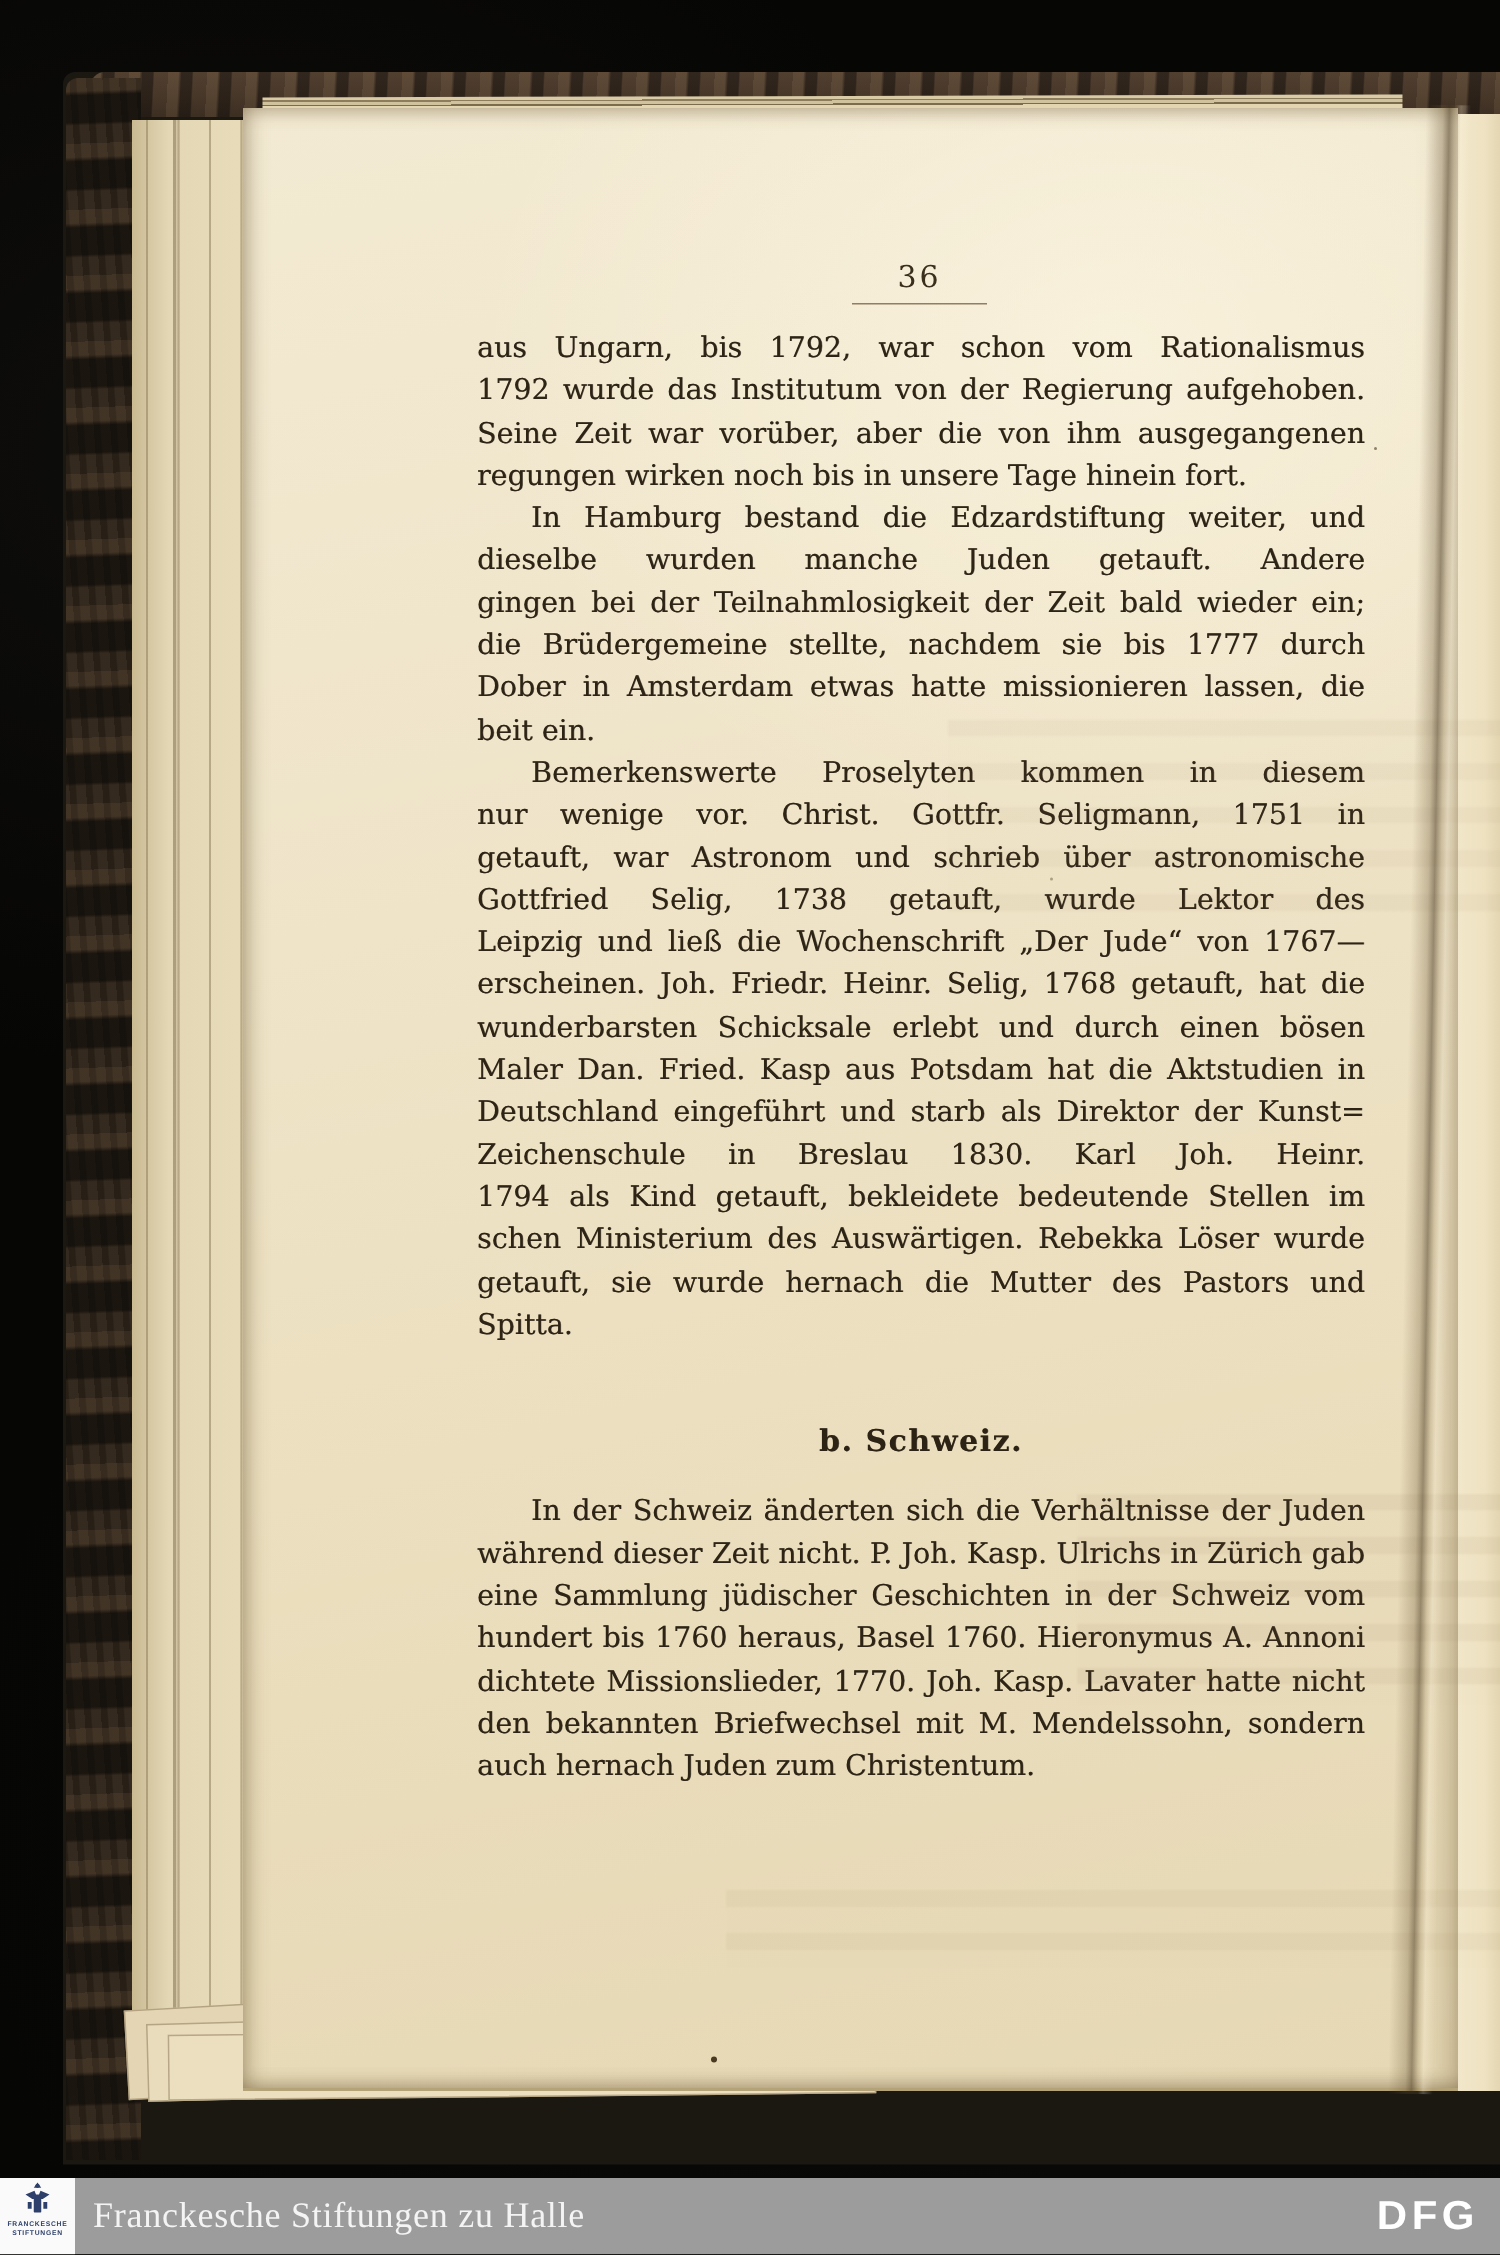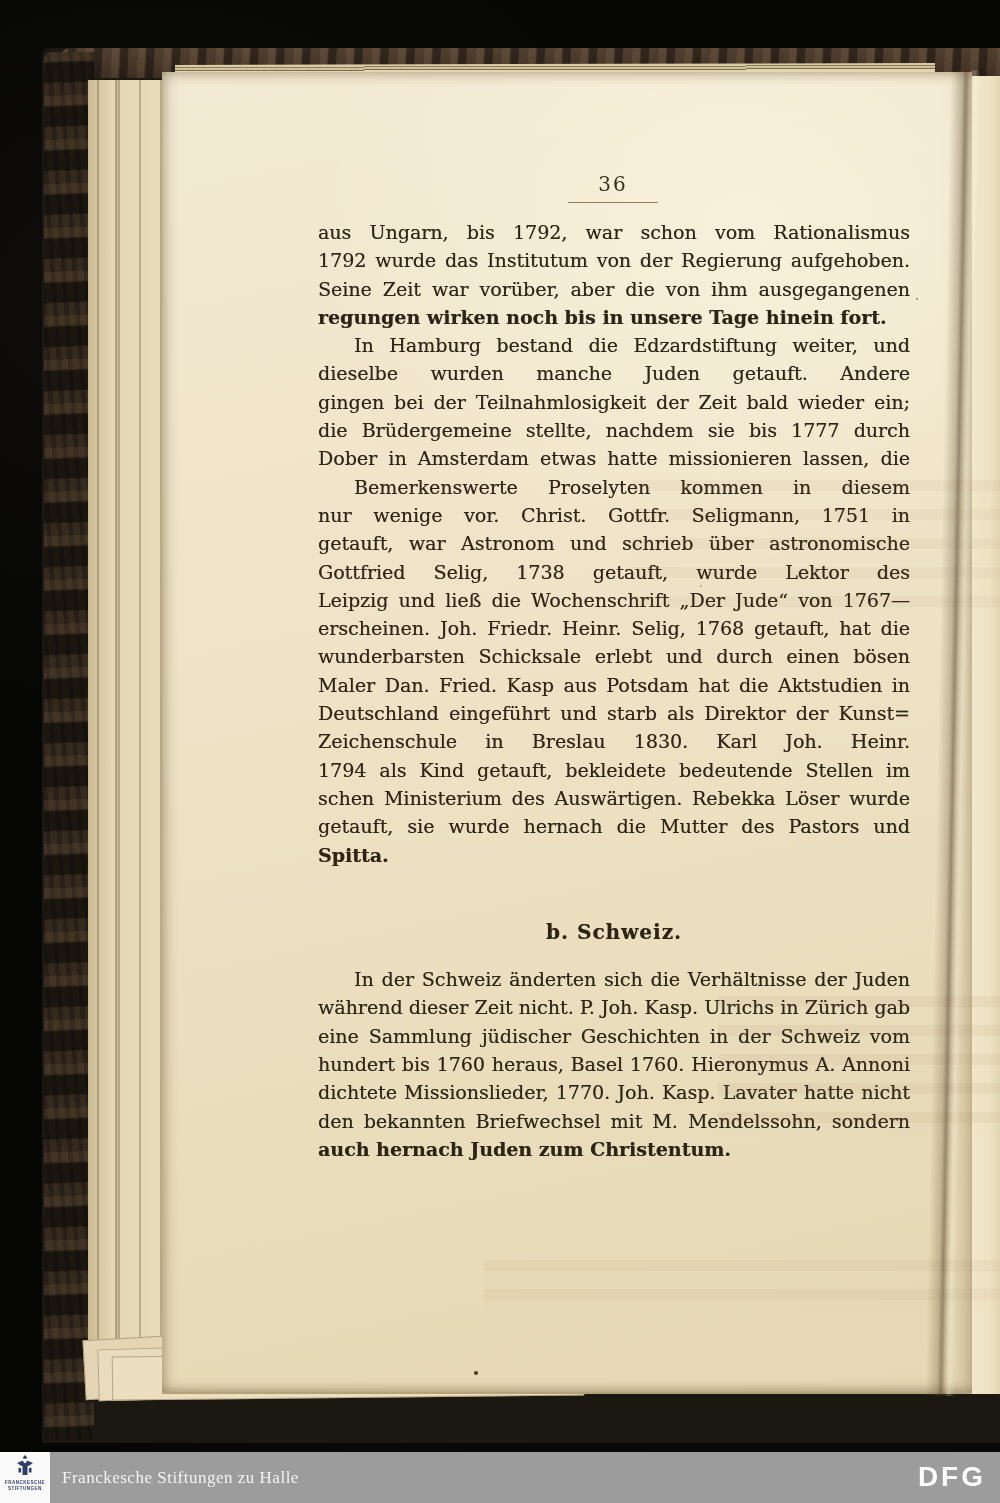--- a/index.html
+++ b/index.html
@@ -74,21 +74,21 @@
     display:inline-block;font-size:20px;color:#3a2e1d;letter-spacing:2px;
     padding:0 30px 6px 30px;border-bottom:1.5px solid rgba(110,90,60,0.75);text-align:center;
   }
   .text-block{
     position:absolute;left:156px;top:146px;width:592px;
     color:#2e2416;font-size:19px;line-height:28.3px;
     text-shadow:0.3px 0.2px 0.3px rgba(46,36,22,0.55);
   }
   .para{margin:0;}
   .line{text-align:justify;text-align-last:justify;overflow:hidden;height:28.3px;}
-  .line.endline{text-align-last:left;font-weight:bold;}
+  .line.endline{text-align-last:left;}
   .line.indent{text-indent:36px;}
   .section-heading{
     text-align:center;font-weight:bold;font-size:20px;letter-spacing:1px;
     margin:49px 0 19px 0;color:#2c2314;
   }
   
   .ghost{
     position:absolute;opacity:0.55;filter:blur(0.7px);
     background:repeating-linear-gradient(180deg, rgba(146,120,80,0.16) 0 11px, rgba(146,120,80,0.02) 11px 29px);
   }
@@ -105,21 +105,21 @@
   }
   .logo-box{
     position:absolute;left:0;top:0;width:50px;height:51px;background:#fafafa;
     display:flex;flex-direction:column;align-items:center;justify-content:flex-start;padding-top:2px;box-sizing:border-box;
   }
   .logo-box svg{display:block;}
   .logo-text{font-family:"Liberation Sans",sans-serif;font-size:4.5px;font-weight:bold;
     color:#2d3f6b;letter-spacing:0.5px;line-height:5.5px;text-align:center;}
   .footer-title{
     position:absolute;left:62px;top:50%;transform:translateY(-50%);
-    font-family:"Liberation Serif",serif;font-size:17px;color:#f4f4f4;letter-spacing:0.5px;
+    font-family:"Liberation Serif",serif;font-size:24px;color:#f4f4f4;letter-spacing:0.5px;
   }
   .dfg-logo{
     position:absolute;right:14px;top:50%;transform:translateY(-52%) scaleY(0.96);
     font-family:"Liberation Sans",sans-serif;font-weight:800;font-size:28px;
     color:#ffffff;letter-spacing:3px;
   }
 </style>
 </head>
 <body>
 
@@ -146,20 +146,21 @@
           <div class="line">1792 wurde das Institutum von der Regierung aufgehoben.</div>
           <div class="line">Seine Zeit war vorüber, aber die von ihm ausgegangenen An=</div>
           <div class="line endline">regungen wirken noch bis in unsere Tage hinein fort.</div>
         </div>
         <div class="para">
           <div class="line indent">In Hamburg bestand die Edzardstiftung weiter, und durch</div>
           <div class="line">dieselbe wurden manche Juden getauft. Andere Unternehmungen</div>
           <div class="line">gingen bei der Teilnahmlosigkeit der Zeit bald wieder ein; auch</div>
           <div class="line">die Brüdergemeine stellte, nachdem sie bis 1777 durch Salomo</div>
           <div class="line">Dober in Amsterdam etwas hatte missionieren lassen, die Ar=</div>
+          <div class="line endline">beit ein.</div>
         </div>
         <div class="para">
           <div class="line indent">Bemerkenswerte Proselyten kommen in diesem Zeitraume auch</div>
           <div class="line">nur wenige vor. Christ. Gottfr. Seligmann, 1751 in Königsberg</div>
           <div class="line">getauft, war Astronom und schrieb über astronomische Themata.</div>
           <div class="line">Gottfried Selig, 1738 getauft, wurde Lektor des Rabbinischen in</div>
           <div class="line">Leipzig und ließ die Wochenschrift „Der Jude“ von 1767—1771</div>
           <div class="line">erscheinen. Joh. Friedr. Heinr. Selig, 1768 getauft, hat die</div>
           <div class="line">wunderbarsten Schicksale erlebt und durch einen bösen Proselyten</div>
           <div class="line">Maler Dan. Fried. Kasp aus Potsdam hat die Aktstudien in</div>

